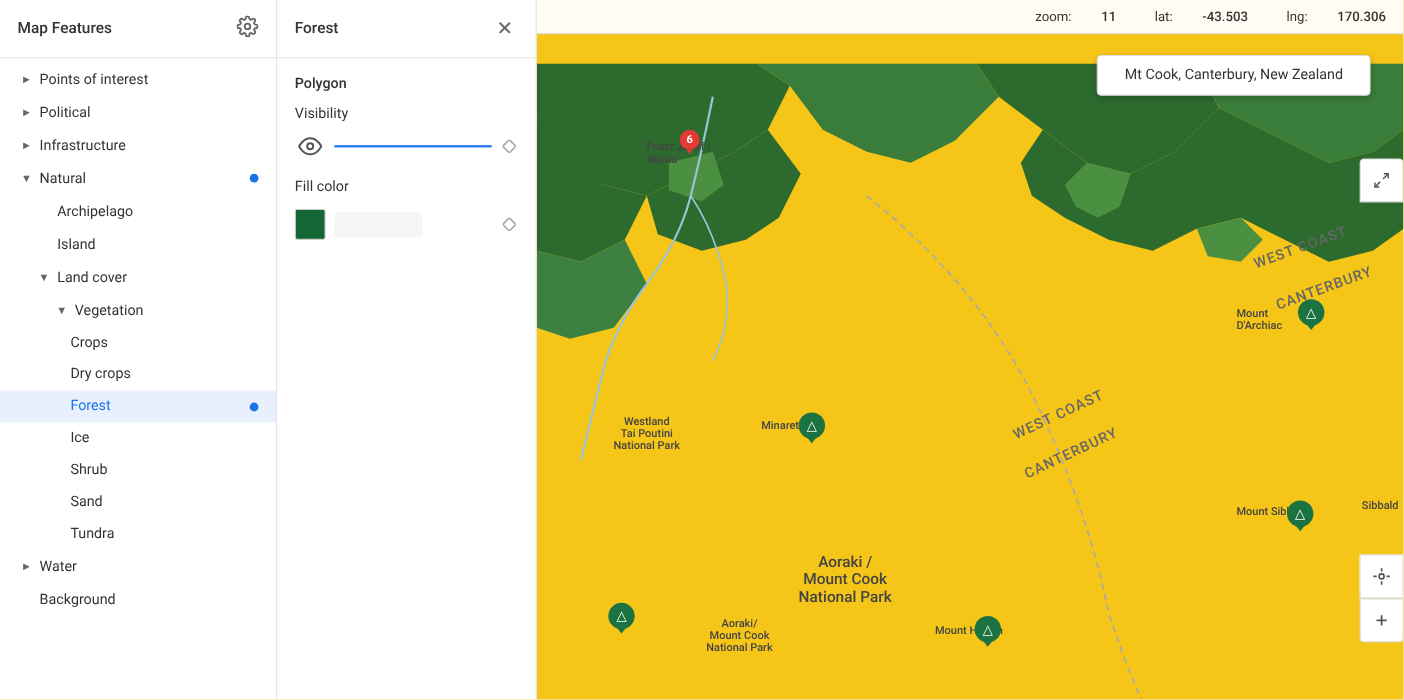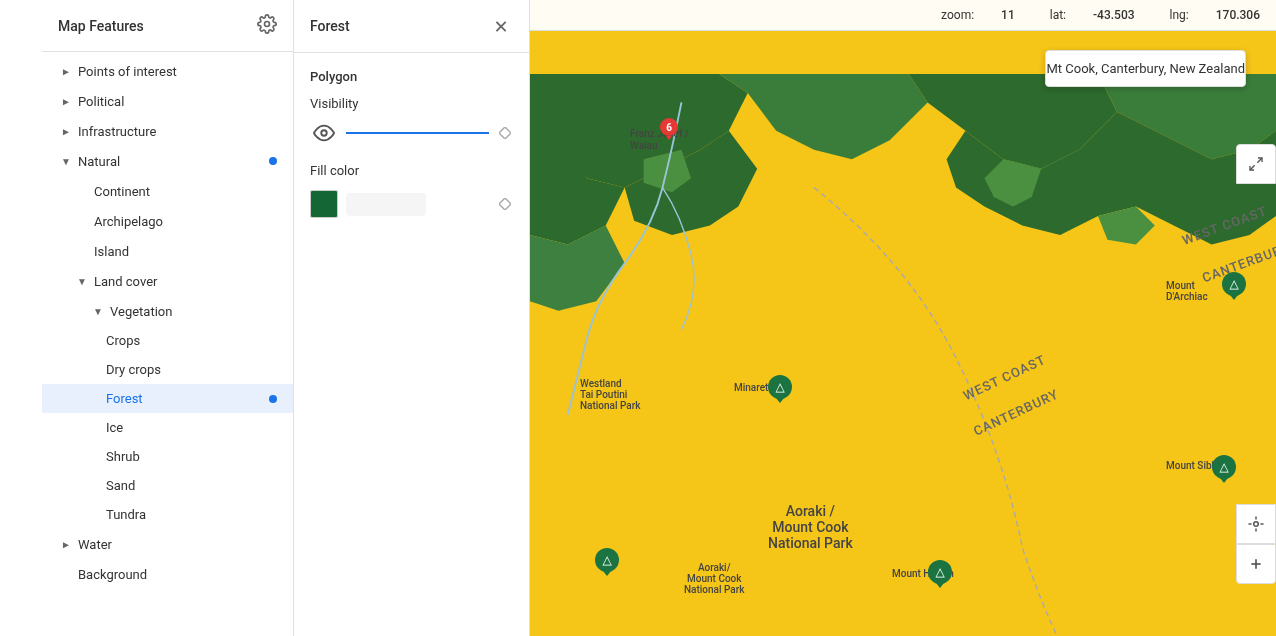--- a/index.html
+++ b/index.html
@@ -8,21 +8,20 @@
     
     .sidebar {
       width: 252px;
       min-width: 252px;
       background: #fff;
       border-right: 1px solid #e0e0e0;
       display: flex;
       flex-direction: column;
       overflow-y: auto;
       overflow-x: hidden;
-      margin-left: 42px;
     }
     .sidebar-header {
       display: flex;
       align-items: center;
       justify-content: space-between;
       padding: 14px 16px;
       border-bottom: 1px solid #e0e0e0;
     }
     .sidebar-header-title {
       font-size: 14px;
@@ -212,21 +211,21 @@
       z-index: 10;
       gap: 27px;
     }
     .location-tooltip {
       position: absolute;
       top: 50px;
       right: 30px;
       background: white;
       border: 1px solid #ddd;
       border-radius: 4px;
-      padding: 10px 0;
+      padding: 10px 24px;
       font-size: 13px;
       box-shadow: 0 2px 6px rgba(0,0,0,0.2);
       z-index: 10;
     }
     .map-controls-right {
       position: absolute;
       top: 96px;
       right: 0;
       display: flex;
       flex-direction: column;
@@ -350,24 +349,20 @@
       <span class="chevron">►</span>
       <span class="item-label">Infrastructure</span>
     </li>
 
     <li class="nav-item indent-0">
       <span class="chevron">▼</span>
       <span class="item-label">Natural</span>
       <span class="dot"></span>
     </li>
 
-    <li class="nav-item indent-1">
-      <span class="chevron" style="visibility:hidden;">►</span>
-      <span class="item-label">Continent</span>
-    </li>
 
     <li class="nav-item indent-1">
       <span class="chevron" style="visibility:hidden;">►</span>
       <span class="item-label">Archipelago</span>
     </li>
 
     <li class="nav-item indent-1">
       <span class="chevron" style="visibility:hidden;">►</span>
       <span class="item-label">Island</span>
     </li>
@@ -499,21 +494,21 @@
       <span>Mt Cook, Canterbury, New Zealand</span>
     </div>
 
     <div class="map-label large" style="top:218px;left:650px;transform:rotate(-20deg);">WEST COAST</div>
     <div class="map-label large" style="top:255px;left:670px;transform:rotate(-20deg);">CANTERBURY</div>
     <div class="map-label large" style="top:370px;left:430px;transform:rotate(-25deg);">WEST COAST</div>
     <div class="map-label large" style="top:405px;left:440px;transform:rotate(-25deg);">CANTERBURY</div>
 
     <div class="map-label" style="top:128px;left:100px;font-size:10px;color:#444;">Franz Josef /</div>
     <div class="map-label" style="top:140px;left:100px;font-size:10px;color:#444;">Waiau</div>
-    <div class="map-label" style="top:378px;left:50px;font-size:10px;color:#444;width:100px;">Westland<br>Tai Poutini<br>National Park</div>
+    <div class="map-label" style="top:378px;left:50px;font-size:10px;color:#444;text-align:center;width:100px;">Westland<br>Tai Poutini<br>National Park</div>
     <div class="map-label" style="top:382px;left:204px;font-size:10px;color:#444;">Minarets</div>
     <div class="map-label" style="top:503px;left:238px;font-size:14px;color:#444;text-align:center;">Aoraki /<br>Mount Cook<br>National Park</div>
     <div class="map-label" style="top:562px;left:154px;font-size:10px;color:#444;text-align:center;">Aoraki/<br>Mount Cook<br>National Park</div>
     <div class="map-label" style="top:568px;left:362px;font-size:10px;color:#444;">Mount Hutton</div>
     <div class="map-label" style="top:280px;left:636px;font-size:10px;color:#444;">Mount<br>D'Archiac</div>
     <div class="map-label" style="top:460px;left:636px;font-size:10px;color:#444;">Mount Sibbald</div>
     <div class="map-label" style="top:455px;left:750px;font-size:10px;color:#444;">Sibbald</div>
 
     <div class="red-marker" style="top:118px;left:130px;">6</div>
 

